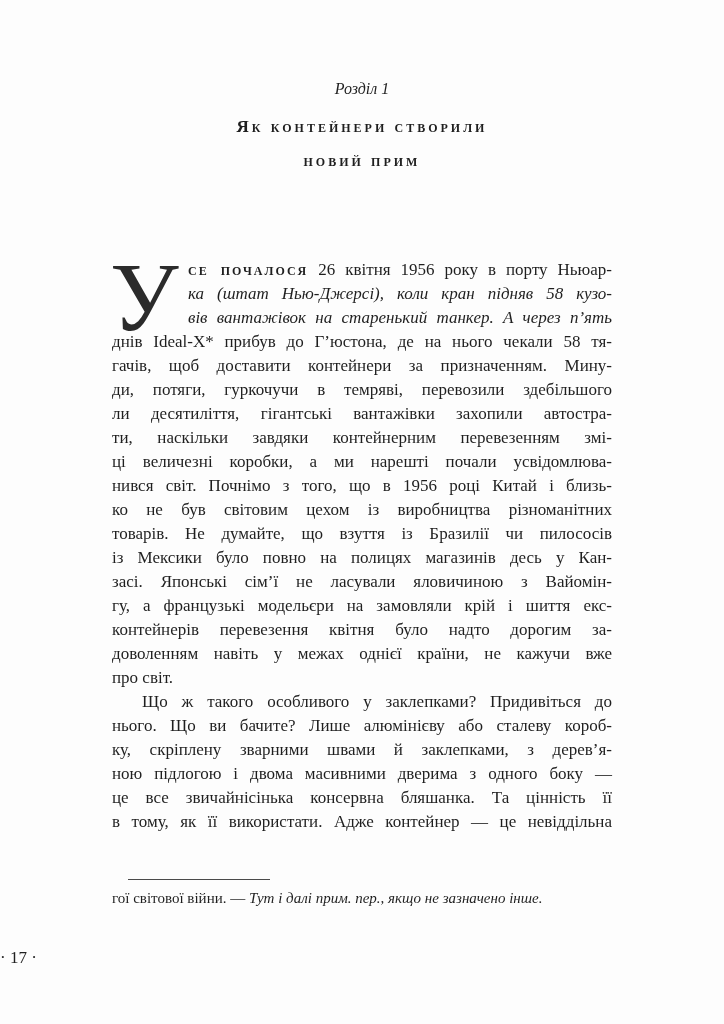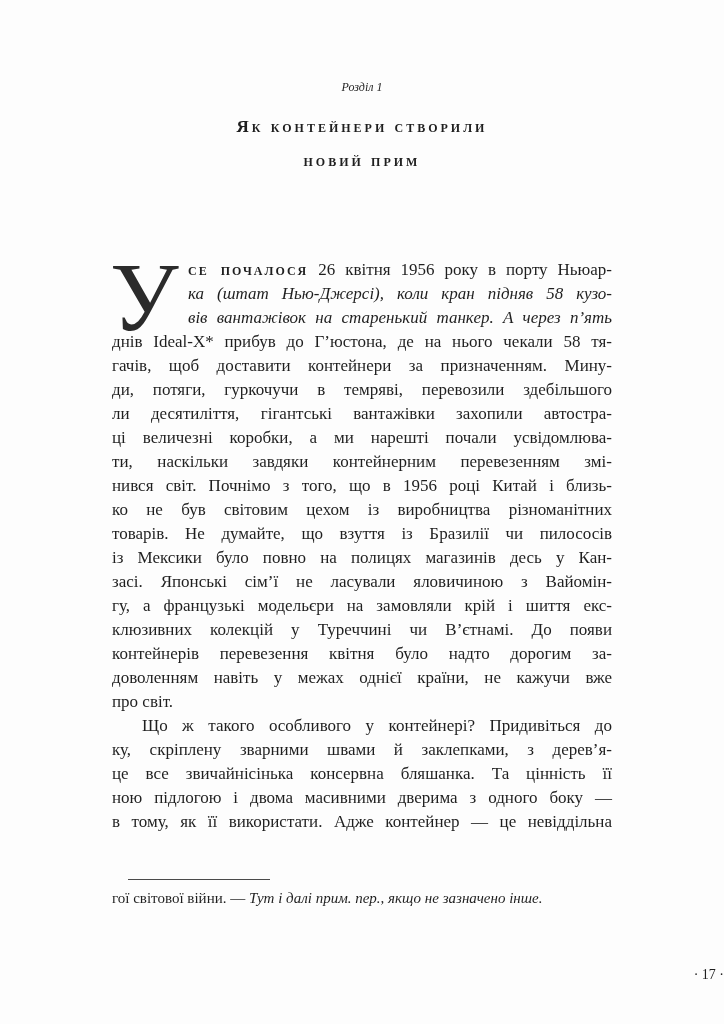--- a/index.html
+++ b/index.html
@@ -10,21 +10,21 @@
     background: #fdfdfd;
     color: #1f1f1f;
     font-family: "Liberation Serif", serif;
     overflow: hidden;
   }
   .chapter-label {
     position: absolute;
     top: 80px; left: 112px; width: 500px;
     text-align: center;
     font-style: italic;
-    font-size: 12px;
+    font-size: 16px;
   }
   .title {
     position: absolute;
     top: 110px; left: 112px; width: 500px;
     margin: 0;
     text-align: center;
     font-size: 17px;
     font-weight: 600;
     font-variant: small-caps;
     letter-spacing: 3px;
@@ -72,23 +72,22 @@
   }
   .footnote .fn-line-1 {
     text-indent: 18px;
     text-align: justify;
     text-align-last: justify;
   }
   .footnote .italic { font-style: italic; }
   .page-number {
     position: absolute;
     left: 0; right: 0; top: 948px;
-    text-align: right;
-    font-size: 14px;
-    margin-top: 19px;
+    text-align: left;
+    font-size: 17px;
   }
 </style>
 </head>
 <body>
 
 <div class="page">
 
   <div class="chapter-label">Розділ 1</div>
 
   <h1 class="title">
@@ -103,40 +102,40 @@
       <div class="line line-first">
         <span class="lead-caps">се почалося</span><span> 26 квітня 1956 року в порту Ньюар-</span>
       </div>
       <div class="gen-lines">
           <div class="line">ка (штат Нью-Джерсі), коли кран підняв 58 кузо-</div>
           <div class="line">вів вантажівок на старенький танкер. А через п’ять</div>
           <div class="line">днів Ideal-X* прибув до Г’юстона, де на нього чекали 58 тя-</div>
           <div class="line">гачів, щоб доставити контейнери за призначенням. Мину-</div>
           <div class="line">ди, потяги, гуркочучи в темряві, перевозили здебільшого</div>
           <div class="line">ли десятиліття, гігантські вантажівки захопили автостра-</div>
+          <div class="line">ти, наскільки завдяки контейнерним перевезенням змі-</div>
           <div class="line">ці величезні коробки, а ми нарешті почали усвідомлюва-</div>
-          <div class="line">ти, наскільки завдяки контейнерним перевезенням змі-</div>
           <div class="line">нився світ. Почнімо з того, що в 1956 році Китай і близь-</div>
           <div class="line">ко не був світовим цехом із виробництва різноманітних</div>
           <div class="line">товарів. Не думайте, що взуття із Бразилії чи пилососів</div>
           <div class="line">із Мексики було повно на полицях магазинів десь у Кан-</div>
           <div class="line">засі. Японські сім’ї не ласували яловичиною з Вайомін-</div>
           <div class="line">гу, а французькі модельєри на замовляли крій і шиття екс-</div>
-          <div class="line">клюзивних колекцій у Туреччині чи В’єтнамі. До появи</div>
           <div class="line">контейнерів перевезення квітня було надто дорогим за-</div>
           <div class="line">доволенням навіть у межах однієї країни, не кажучи вже</div>
           <div class="line">про світ.</div>
         </div>
     </div>
 
     <div class="para para2">
-        <div class="line">Що ж такого особливого у контейнері? Придивіться до</div>
+        <div class="line">Що ж такого особливого у заклепками? Придивіться до</div>
+        <div class="line">нього. Що ви бачите? Лише алюмінієву або сталеву короб-</div>
         <div class="line">ку, скріплену зварними швами й заклепками, з дерев’я-</div>
+        <div class="line">ною підлогою і двома масивними дверима з одного боку —</div>
         <div class="line">це все звичайнісінька консервна бляшанка. Та цінність її</div>
-        <div class="line">ною підлогою і двома масивними дверима з одного боку —</div>
         <div class="line">в тому, як її використати. Адже контейнер — це невіддільна</div>
       </div>
 
   </div>
 
   <div class="footnote-rule"></div>
 
   <div class="footnote">
     <div class="fn-line">
       <span>гої світової війни. — </span><span class="italic">Тут і далі прим. пер., якщо не зазначено інше.</span>

